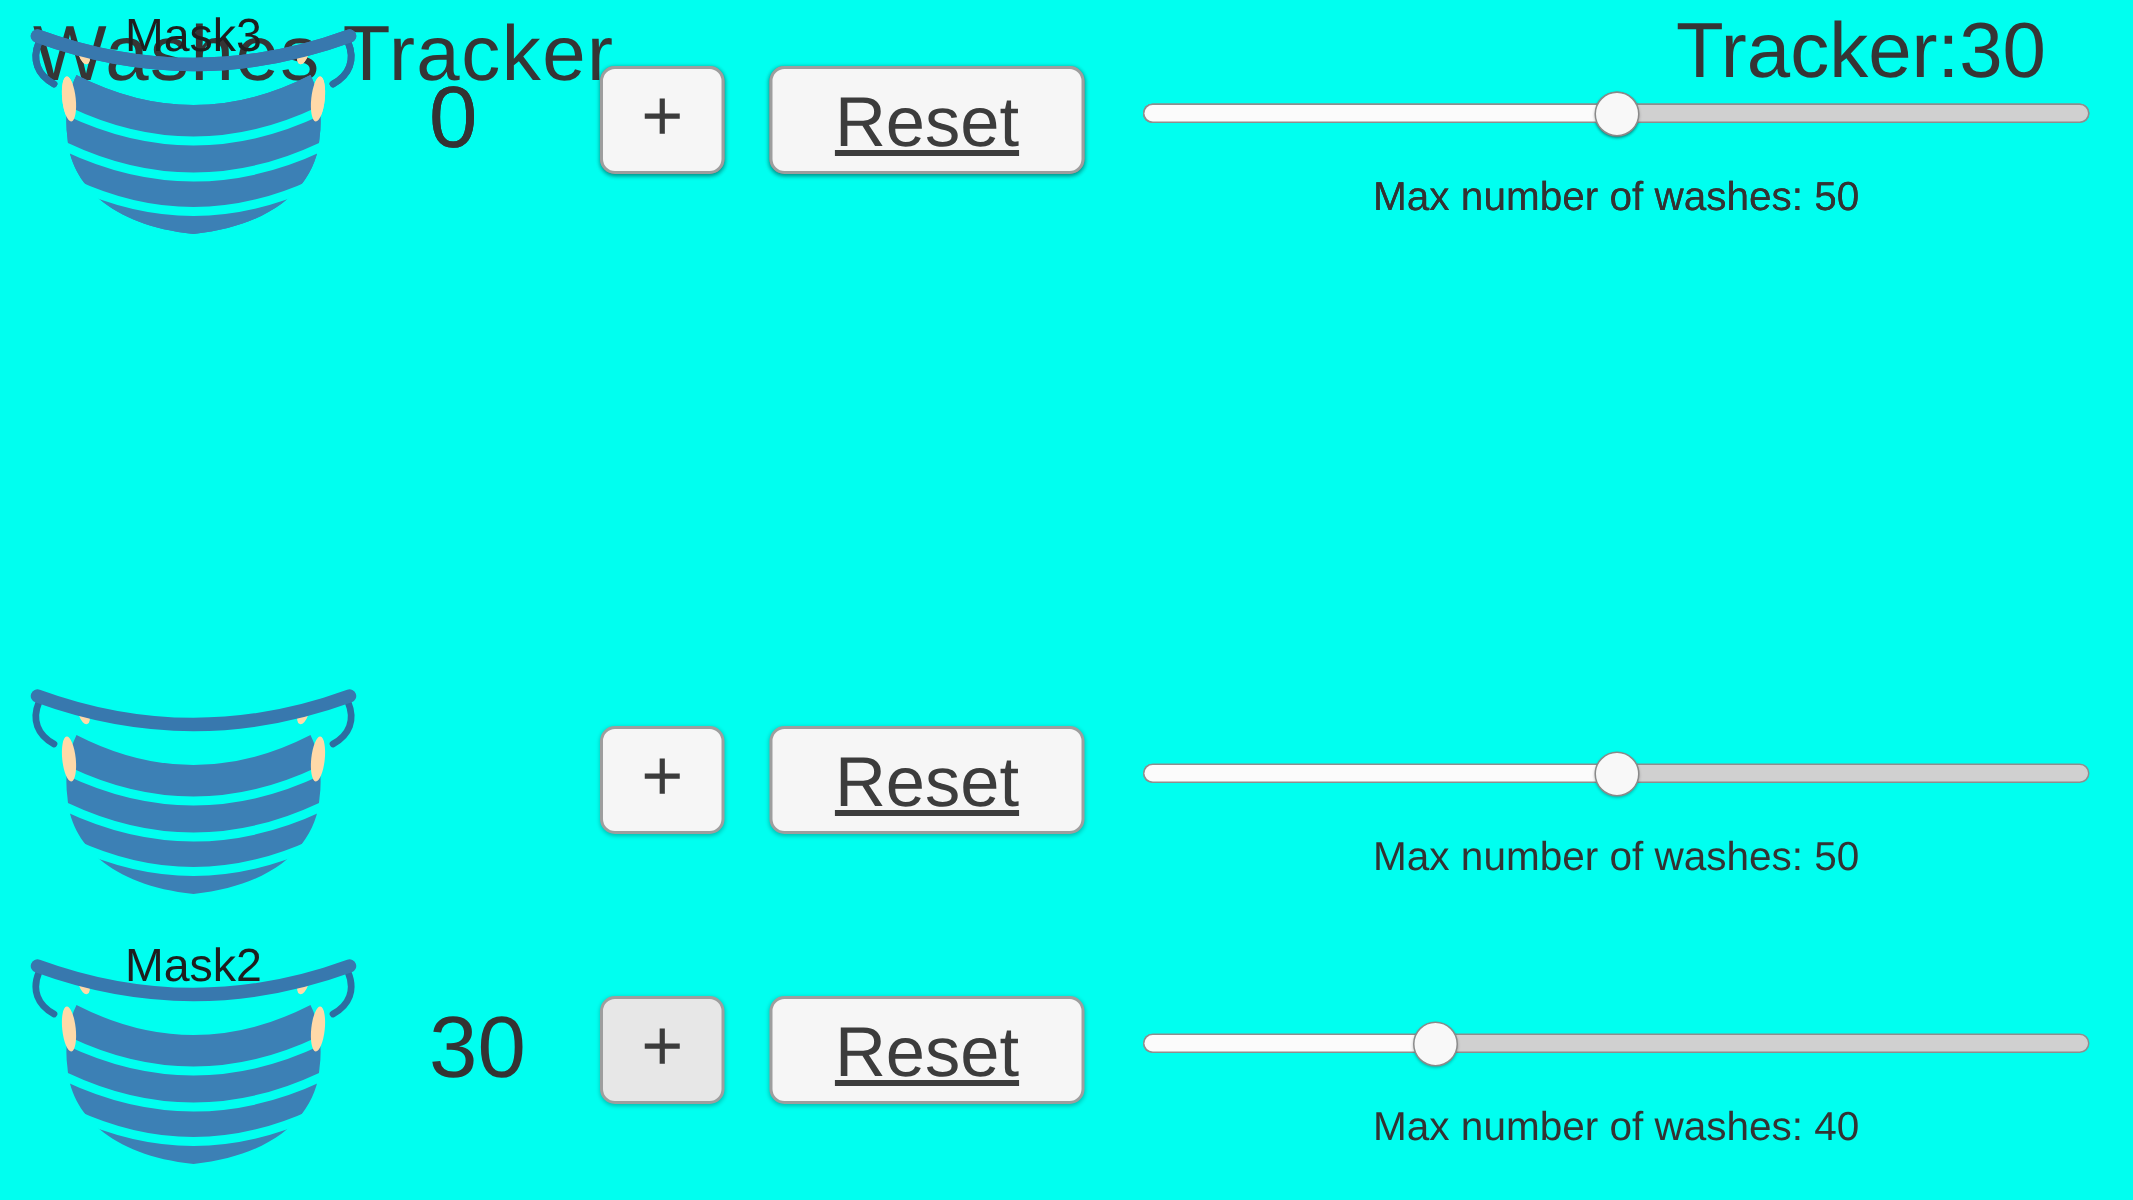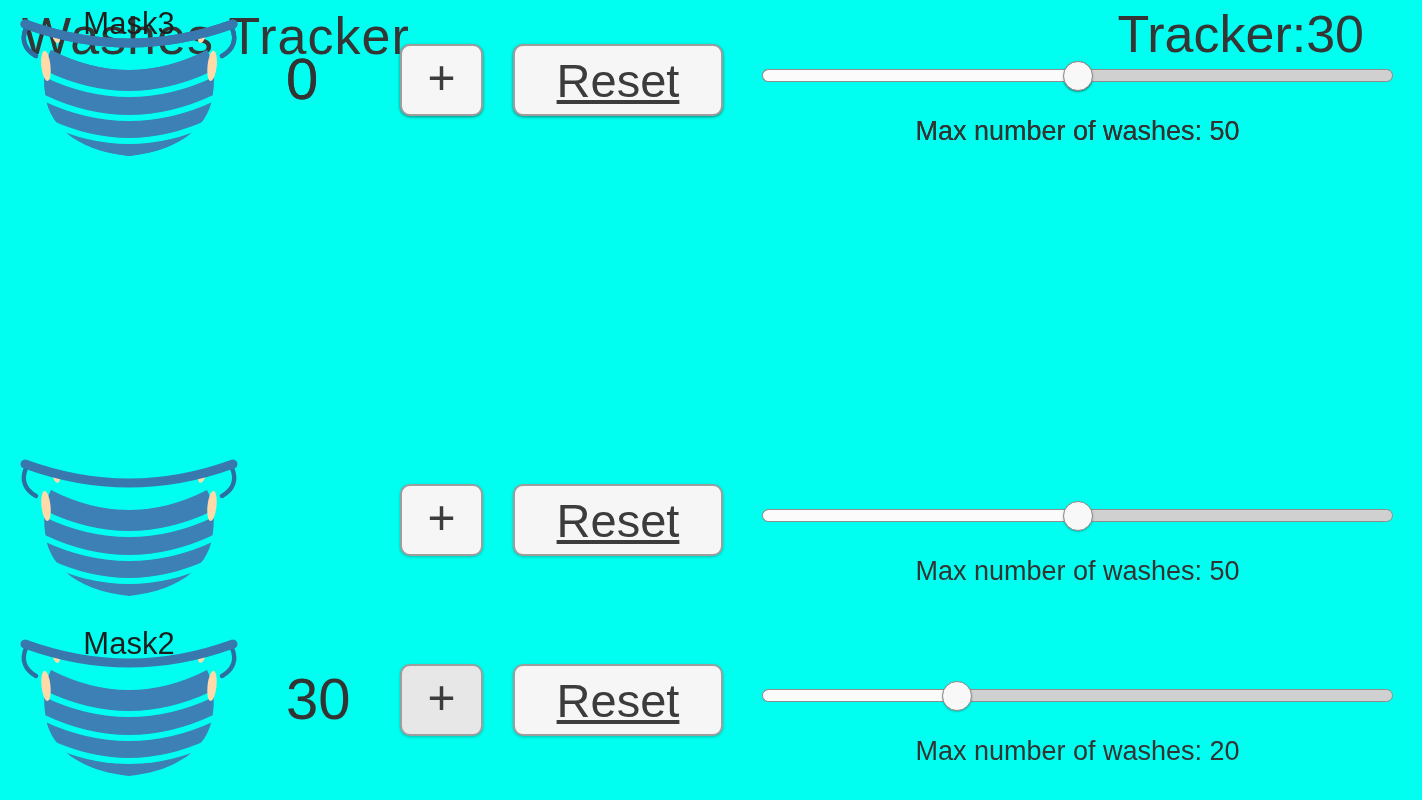--- a/index.html
+++ b/index.html
@@ -129,21 +129,21 @@
     <div class="mask-label">Mask2</div>
   </div>
   <div class="count">30</div>
   <button class="btn plus active">+</button>
   <button class="btn reset">Reset</button>
   <div class="slider" style="--p: 30;">
     <div class="track"></div>
     <div class="fill"></div>
     <div class="thumb"></div>
   </div>
-  <div class="max-label">Max number of washes: 20</div>
+  <div class="max-label">Max number of washes: 40</div>
 </div>
 
 <div class="row">
   <div class="mask-figure">
     <svg class="mask-svg">
         <use href="#mask-icon"></use>
       </svg>
     <div class="mask-label">Mask3</div>
   </div>
   <div class="count">0</div>

